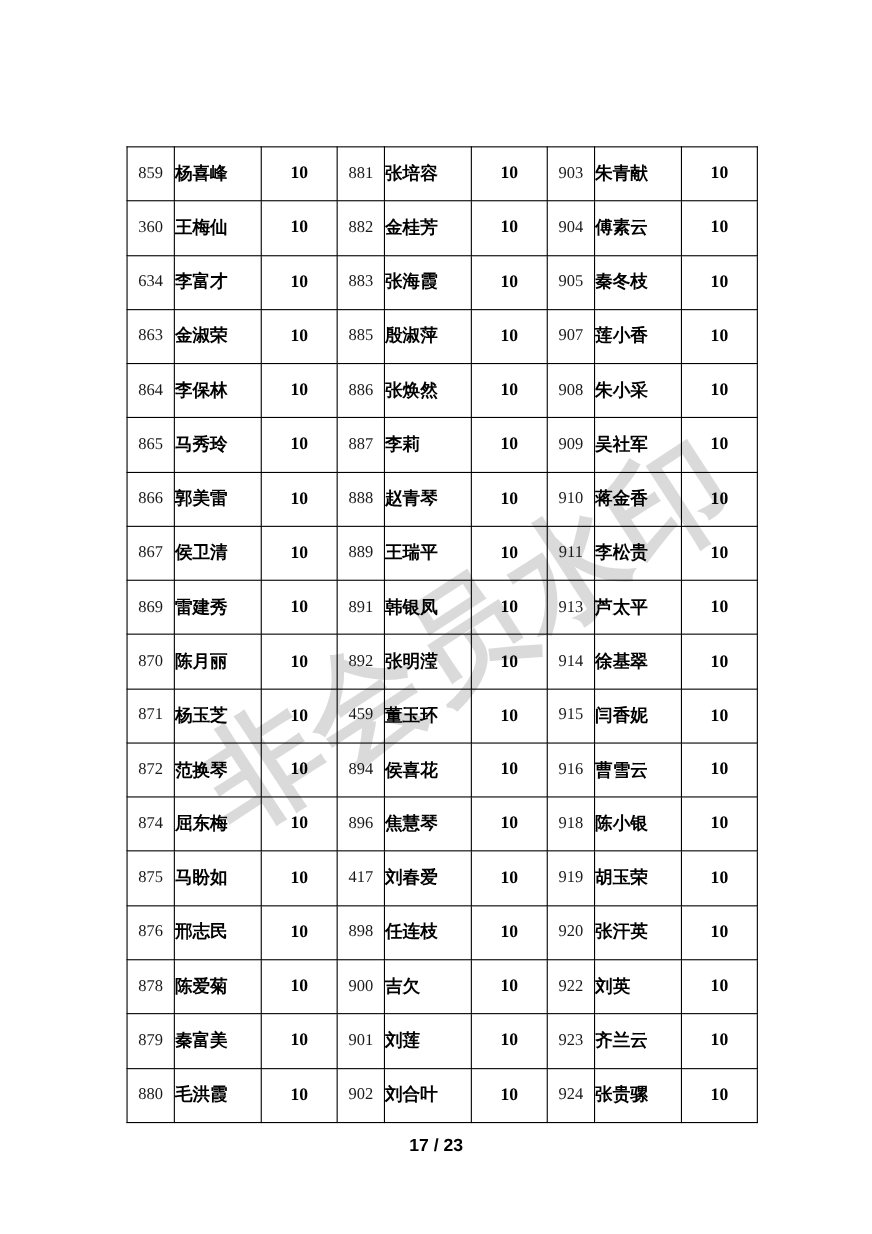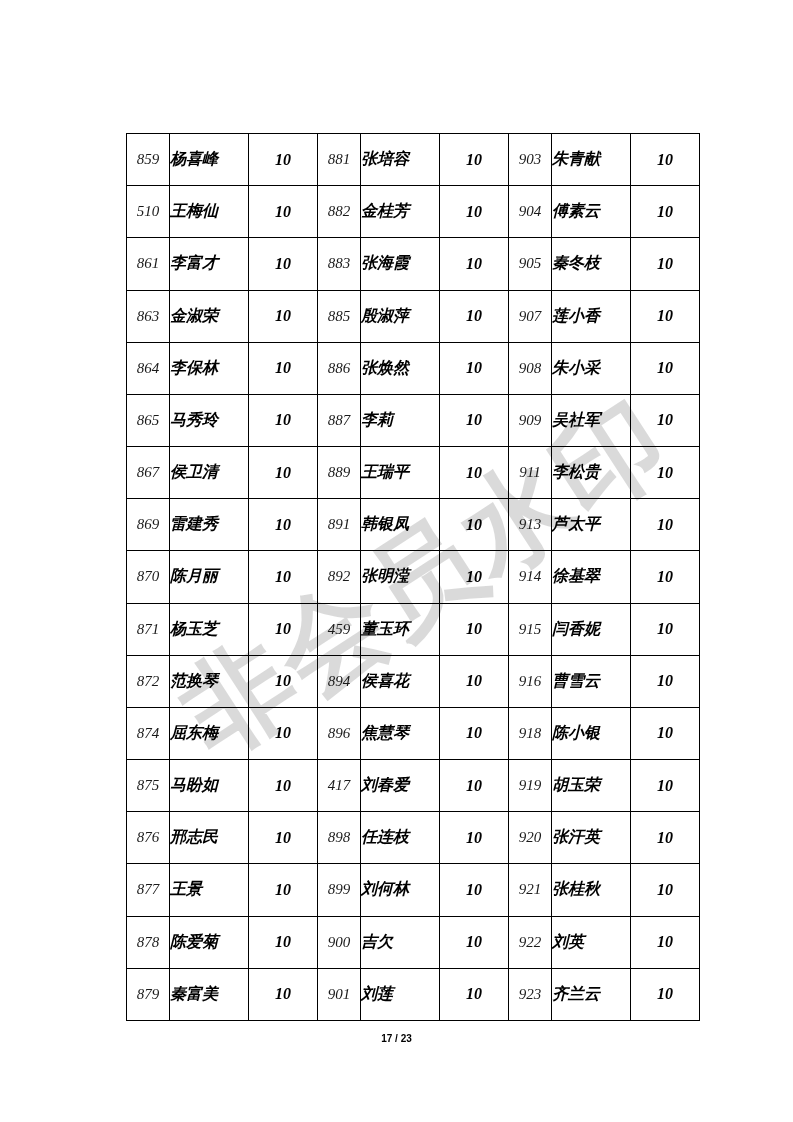--- a/index.html
+++ b/index.html
@@ -34,28 +34,27 @@
     white-space: nowrap;
     transform: rotate(-33deg);
     transform-origin: center center;
     z-index: 1;
     font-family: "DejaVu Sans", sans-serif;
     pointer-events: none;
     user-select: none;
   }
   table.roster {
     position: absolute;
-    left: 126px;
+    left: 115px;
     top: 133px;
     width: 564px;
     height: 888px;
     border-collapse: collapse;
     table-layout: fixed;
     z-index: 2;
-    font-style: italic;
   }
   table.roster td {
     border: 1px solid #000;
     height: 40px;
     padding: 0;
     overflow: hidden;
     background: transparent;
   }
   td.id-cell {
     width: 42px;
@@ -83,21 +82,21 @@
     font-size: 16px;
   }
   .page-number {
     position: absolute;
     left: 0;
     top: 1033px;
     width: 793px;
     text-align: center;
     font-family: "Liberation Sans", sans-serif;
     font-weight: bold;
-    font-size: 10px;
+    font-size: 16px;
     z-index: 2;
   }
 </style>
 </head>
 <body>
 
 <div class="page">
 
   <div class="watermark">非会员水印</div>
 
@@ -108,32 +107,32 @@
           <td class="name-cell">杨喜峰</td>
           <td class="value-cell">10</td>
           <td class="id-cell">881</td>
           <td class="name-cell">张培容</td>
           <td class="value-cell">10</td>
           <td class="id-cell">903</td>
           <td class="name-cell">朱青献</td>
           <td class="value-cell">10</td>
         </tr>
         <tr>
-          <td class="id-cell">510</td>
+          <td class="id-cell">360</td>
           <td class="name-cell">王梅仙</td>
           <td class="value-cell">10</td>
           <td class="id-cell">882</td>
           <td class="name-cell">金桂芳</td>
           <td class="value-cell">10</td>
           <td class="id-cell">904</td>
           <td class="name-cell">傅素云</td>
           <td class="value-cell">10</td>
         </tr>
         <tr>
-          <td class="id-cell">861</td>
+          <td class="id-cell">634</td>
           <td class="name-cell">李富才</td>
           <td class="value-cell">10</td>
           <td class="id-cell">883</td>
           <td class="name-cell">张海霞</td>
           <td class="value-cell">10</td>
           <td class="id-cell">905</td>
           <td class="name-cell">秦冬枝</td>
           <td class="value-cell">10</td>
         </tr>
         <tr>
@@ -163,20 +162,31 @@
           <td class="name-cell">马秀玲</td>
           <td class="value-cell">10</td>
           <td class="id-cell">887</td>
           <td class="name-cell">李莉</td>
           <td class="value-cell">10</td>
           <td class="id-cell">909</td>
           <td class="name-cell">吴社军</td>
           <td class="value-cell">10</td>
         </tr>
         <tr>
+          <td class="id-cell">866</td>
+          <td class="name-cell">郭美雷</td>
+          <td class="value-cell">10</td>
+          <td class="id-cell">888</td>
+          <td class="name-cell">赵青琴</td>
+          <td class="value-cell">10</td>
+          <td class="id-cell">910</td>
+          <td class="name-cell">蒋金香</td>
+          <td class="value-cell">10</td>
+        </tr>
+        <tr>
           <td class="id-cell">867</td>
           <td class="name-cell">侯卫清</td>
           <td class="value-cell">10</td>
           <td class="id-cell">889</td>
           <td class="name-cell">王瑞平</td>
           <td class="value-cell">10</td>
           <td class="id-cell">911</td>
           <td class="name-cell">李松贵</td>
           <td class="value-cell">10</td>
         </tr>
@@ -251,31 +261,20 @@
           <td class="name-cell">邢志民</td>
           <td class="value-cell">10</td>
           <td class="id-cell">898</td>
           <td class="name-cell">任连枝</td>
           <td class="value-cell">10</td>
           <td class="id-cell">920</td>
           <td class="name-cell">张汗英</td>
           <td class="value-cell">10</td>
         </tr>
         <tr>
-          <td class="id-cell">877</td>
-          <td class="name-cell">王景</td>
-          <td class="value-cell">10</td>
-          <td class="id-cell">899</td>
-          <td class="name-cell">刘何林</td>
-          <td class="value-cell">10</td>
-          <td class="id-cell">921</td>
-          <td class="name-cell">张桂秋</td>
-          <td class="value-cell">10</td>
-        </tr>
-        <tr>
           <td class="id-cell">878</td>
           <td class="name-cell">陈爱菊</td>
           <td class="value-cell">10</td>
           <td class="id-cell">900</td>
           <td class="name-cell">吉欠</td>
           <td class="value-cell">10</td>
           <td class="id-cell">922</td>
           <td class="name-cell">刘英</td>
           <td class="value-cell">10</td>
         </tr>
@@ -283,18 +282,29 @@
           <td class="id-cell">879</td>
           <td class="name-cell">秦富美</td>
           <td class="value-cell">10</td>
           <td class="id-cell">901</td>
           <td class="name-cell">刘莲</td>
           <td class="value-cell">10</td>
           <td class="id-cell">923</td>
           <td class="name-cell">齐兰云</td>
           <td class="value-cell">10</td>
         </tr>
+        <tr>
+          <td class="id-cell">880</td>
+          <td class="name-cell">毛洪霞</td>
+          <td class="value-cell">10</td>
+          <td class="id-cell">902</td>
+          <td class="name-cell">刘合叶</td>
+          <td class="value-cell">10</td>
+          <td class="id-cell">924</td>
+          <td class="name-cell">张贵骡</td>
+          <td class="value-cell">10</td>
+        </tr>
       </tbody>
   </table>
 
   <div class="page-number">17 / 23</div>
 
 </div>
 
 </body></html>

